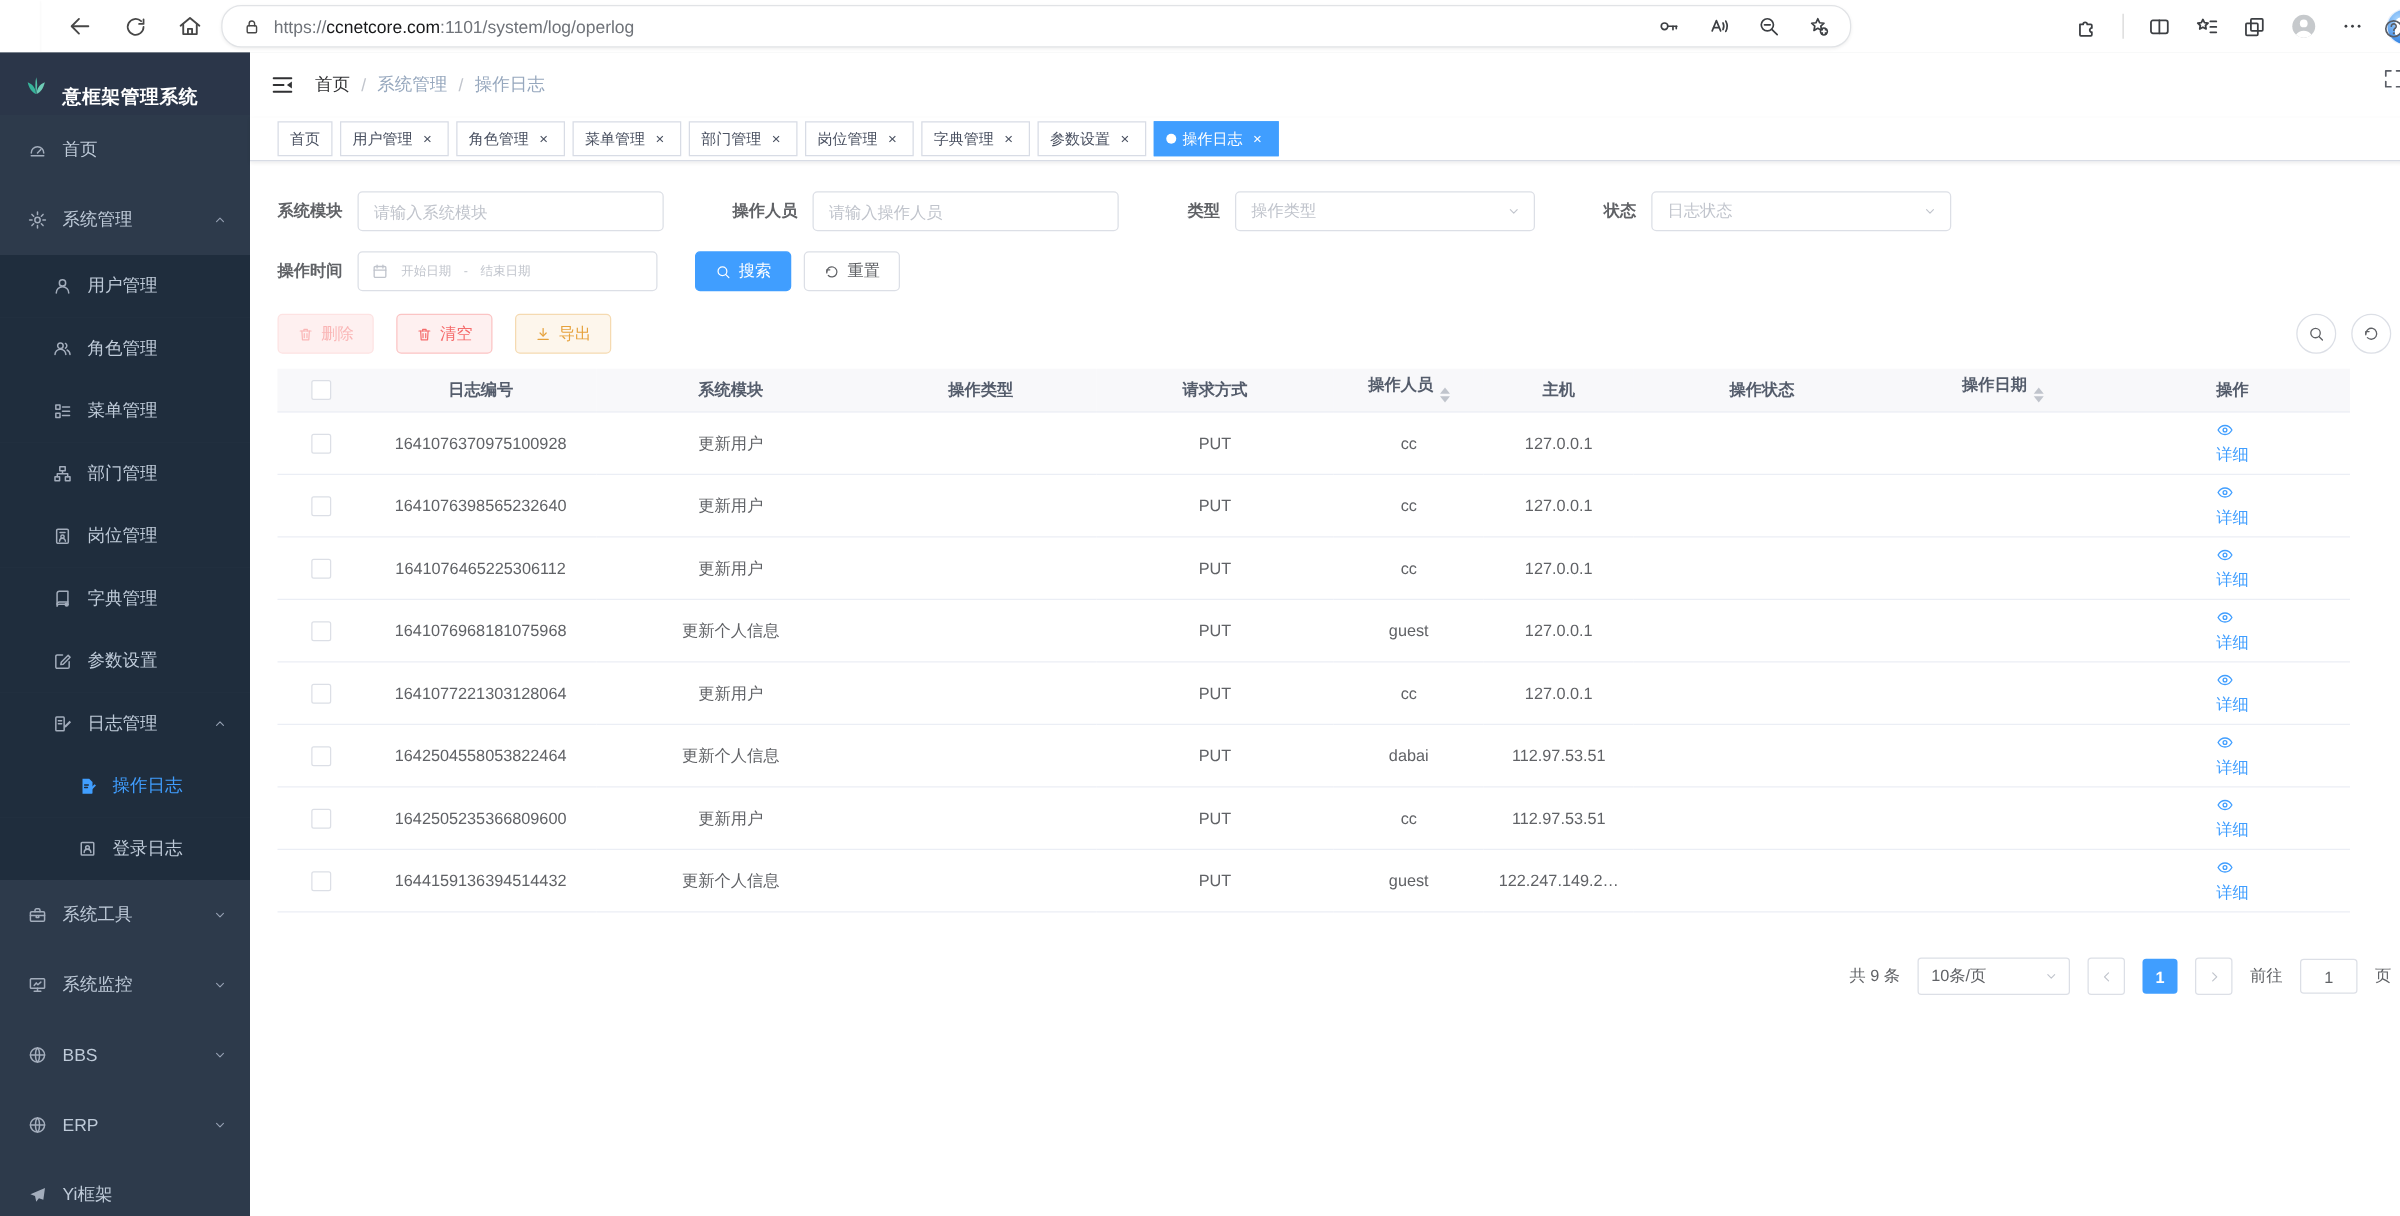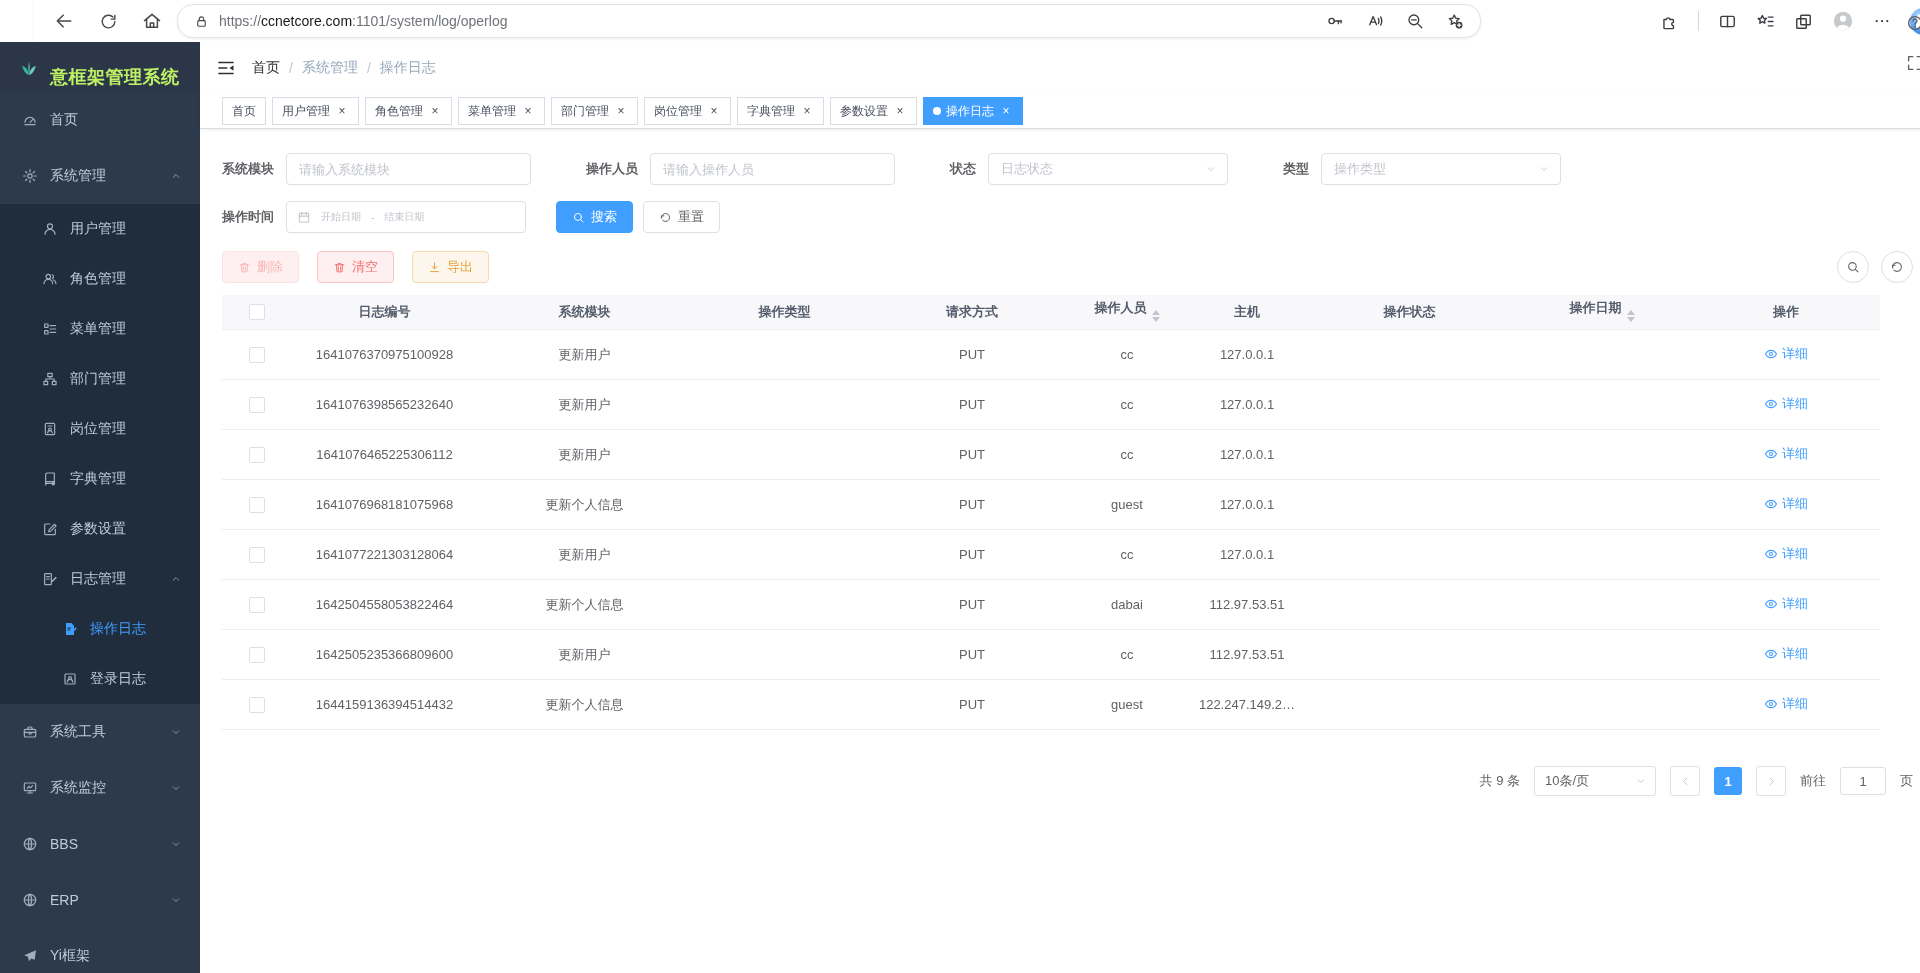--- a/index.html
+++ b/index.html
@@ -19,21 +19,21 @@
   .chrome-right{margin-left:auto;display:flex;align-items:center;gap:19px;padding-right:16px;color:#3c3f43;}
   .vdiv{width:1px;height:20px;background:#d6d6d6;}
   .copilot{width:27px;height:27px;border-radius:50%;background:radial-gradient(circle at 32% 28%,#a9d6ff,#2a7de1 78%);
     display:flex;align-items:center;justify-content:center;box-shadow:0 0 0 1px #e8f0fb;}
   .copilot-b{width:15px;height:14px;background:#fff;border-radius:5px 5px 5px 1px;color:#1a73e8;font-weight:bold;
     font-size:11px;font-style:italic;display:flex;align-items:center;justify-content:center;}
   
   .app{position:absolute;top:42px;left:0;right:0;bottom:0;display:flex;}
   .sidebar{width:200px;flex:0 0 200px;background:#2d3a4b;color:#bfcbd9;overflow:hidden;}
   .logo-row{height:50px;display:flex;align-items:center;gap:10px;padding-left:18px;background:#2b3649;}
-  .logo-title{color:#bef264;font-weight:bold;font-size:18px;letter-spacing:.5px;margin-top:20px;}
+  .logo-title{color:#ffffff;font-weight:bold;font-size:15px;letter-spacing:.5px;margin-top:20px;}
   .menu-item{height:56px;display:flex;align-items:center;gap:12px;padding-left:22px;font-size:14px;cursor:pointer;position:relative;}
   .menu-item .mi-ic{color:#a3adbc;display:flex;}
   .menu-item.sub{height:50px;background:#1f2d3d;padding-left:42px;}
   .menu-item.sub2{padding-left:62px;}
   .menu-item .chev{position:absolute;right:18px;color:#96a1b3;display:flex;}
   .menu-item.active{color:#409eff;}
   .menu-item.active .mi-ic{color:#409eff;}
   .main{flex:1;min-width:0;display:flex;flex-direction:column;background:#fff;}
   
   .app-header{height:52px;display:flex;align-items:center;padding:0 28px 0 14px;}
@@ -84,21 +84,21 @@
   table{border-collapse:collapse;table-layout:fixed;width:1658px;font-size:13px;color:#606266;}
   thead th{height:34px;background:#f8f8fa;color:#545c6b;font-weight:bold;text-align:center;
     border-bottom:1px solid #ebeef5;padding:0;white-space:nowrap;}
   tbody td{height:49px;border-bottom:1px solid #ebeef5;text-align:center;padding:0;white-space:nowrap;
     overflow:hidden;text-overflow:ellipsis;}
   .cb{width:14px;height:14px;border:1px solid #dcdfe6;border-radius:2px;background:#fff;display:inline-block;
     vertical-align:middle;cursor:pointer;}
   .sorters{display:inline-flex;flex-direction:column;margin-left:5px;vertical-align:-3px;cursor:pointer;}
   .cu{width:0;height:0;border:4px solid transparent;border-bottom:5px solid #c0c4cc;margin-bottom:2px;}
   .cd{width:0;height:0;border:4px solid transparent;border-top:5px solid #c0c4cc;}
-  .link-detail{color:#409eff;display:inline-flex;align-items:center;gap:4px;cursor:pointer;}
+  .link-detail{color:#409eff;display:inline-flex;align-items:flex-start;gap:4px;cursor:pointer;flex-direction:column;}
   .link-detail .ey{display:flex;}
   
   .pagination{display:flex;justify-content:flex-end;align-items:center;gap:14px;margin-top:36px;
     font-size:13px;color:#606266;}
   .page-select{width:102px;height:28px;border:1px solid #dcdfe6;border-radius:3px;display:flex;align-items:center;
     justify-content:space-between;padding:0 8px 0 10px;cursor:pointer;background:#fff;}
   .page-arrow{width:28px;height:28px;border:1px solid #dcdfe6;border-radius:3px;background:#fff;color:#c0c4cc;
     display:flex;align-items:center;justify-content:center;cursor:pointer;}
   .page-num{width:28px;height:28px;border-radius:3px;background:#409eff;color:#fff;font-weight:bold;
     display:flex;align-items:center;justify-content:center;cursor:pointer;}
@@ -528,34 +528,34 @@
         <div class="filter-row">
           <span class="f-group">
             <span class="f-label">系统模块</span>
             <input class="f-input" placeholder="请输入系统模块" style="">
           </span>
           <span class="f-group">
             <span class="f-label">操作人员</span>
             <input class="f-input" placeholder="请输入操作人员" style="">
           </span>
           <span class="f-group">
-            <span class="f-label">状态</span>
+            <span class="f-label">类型</span>
             <span class="f-select">
-              <span>日志状态</span>
+              <span>操作类型</span>
               <span class="sel-caret">
                   <svg width="12" height="12" viewBox="0 0 24 24" fill="none" stroke="currentColor" stroke-width="1.8" stroke-linecap="round" stroke-linejoin="round">
                     <path d="M6.5 9.5L12 15l5.5-5.5"></path>
                   </svg>
                 </span>
             </span>
           </span>
           <span class="f-group">
-            <span class="f-label">类型</span>
+            <span class="f-label">状态</span>
             <span class="f-select">
-              <span>操作类型</span>
+              <span>日志状态</span>
               <span class="sel-caret">
                   <svg width="12" height="12" viewBox="0 0 24 24" fill="none" stroke="currentColor" stroke-width="1.8" stroke-linecap="round" stroke-linejoin="round">
                     <path d="M6.5 9.5L12 15l5.5-5.5"></path>
                   </svg>
                 </span>
             </span>
           </span>
         </div>
 
         <div class="filter-row">

